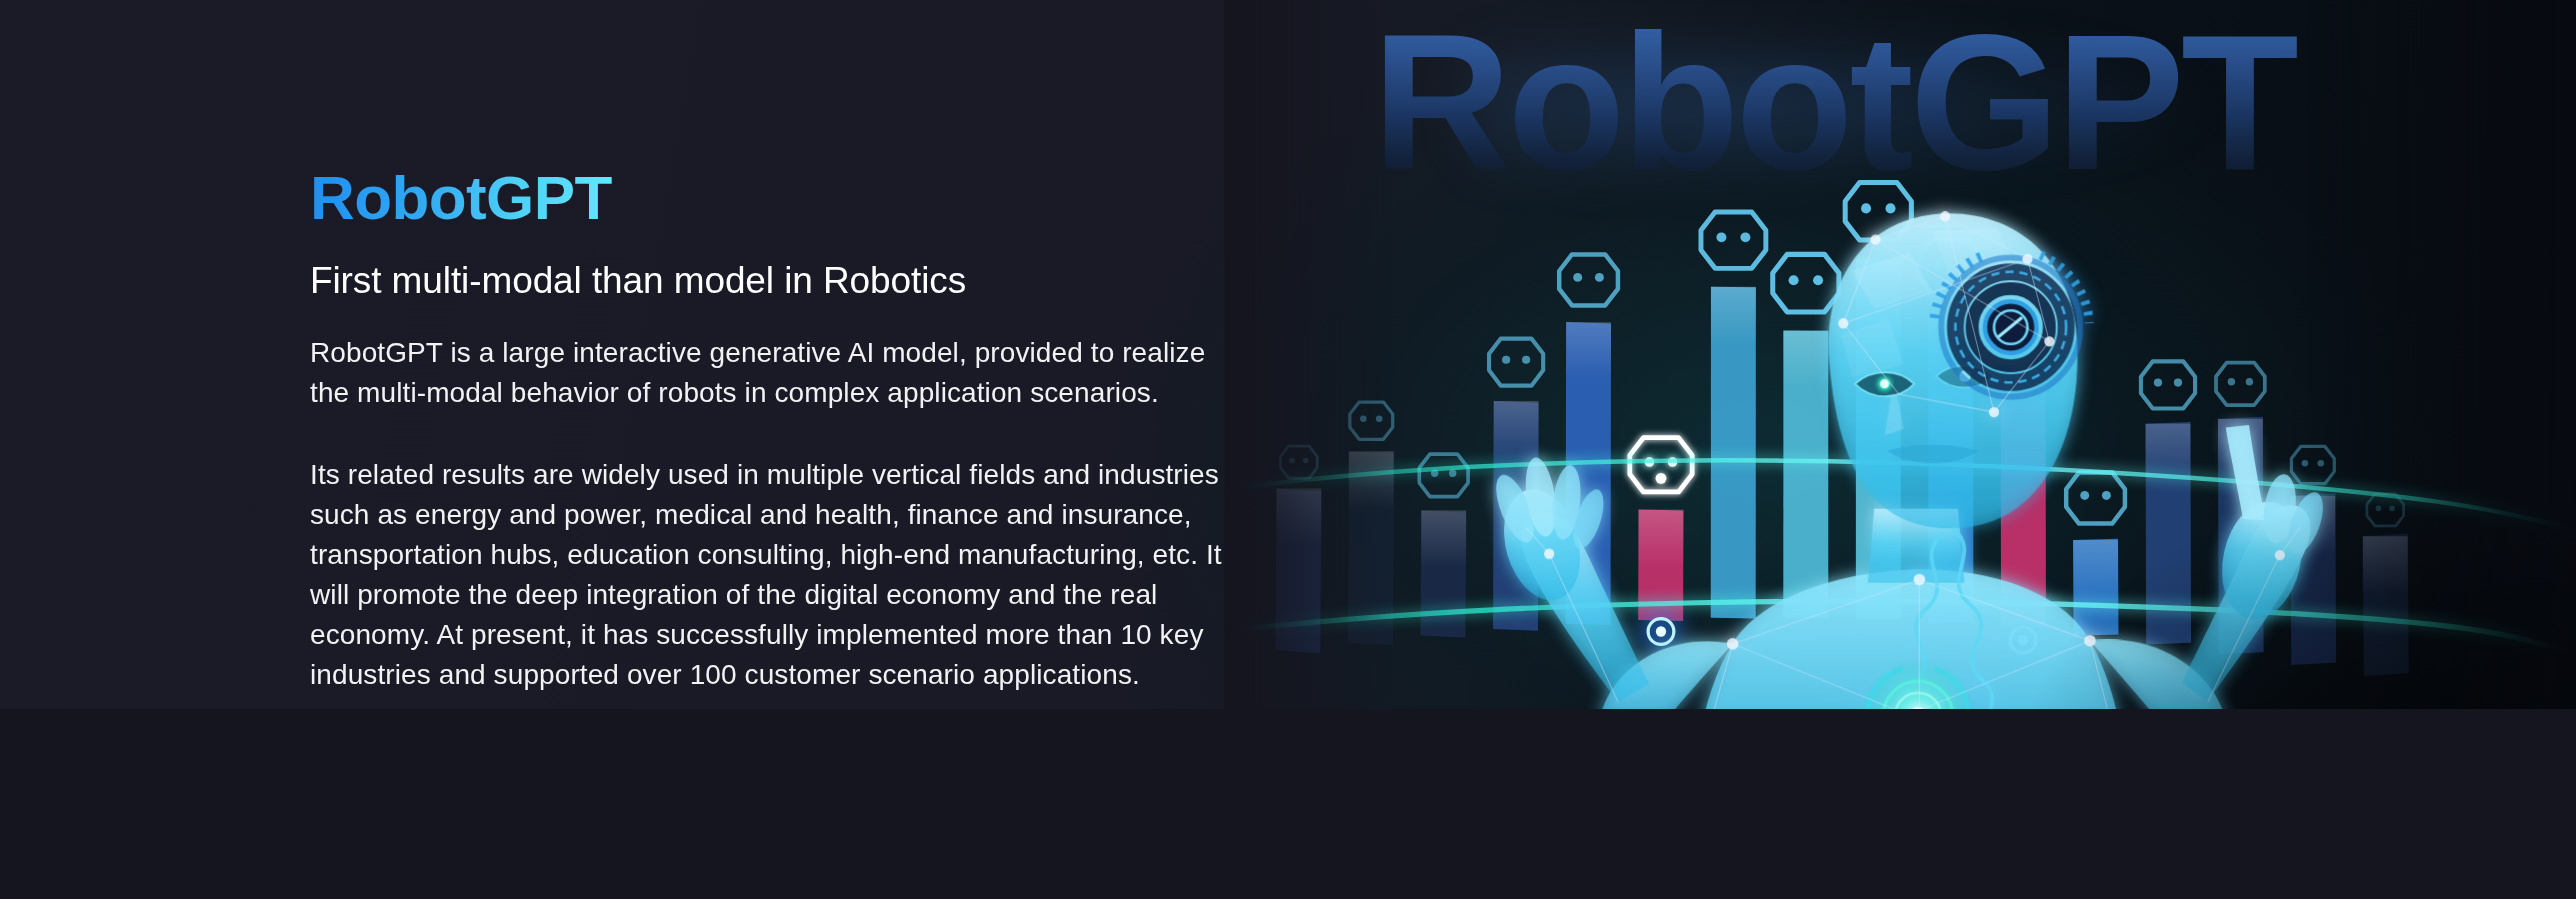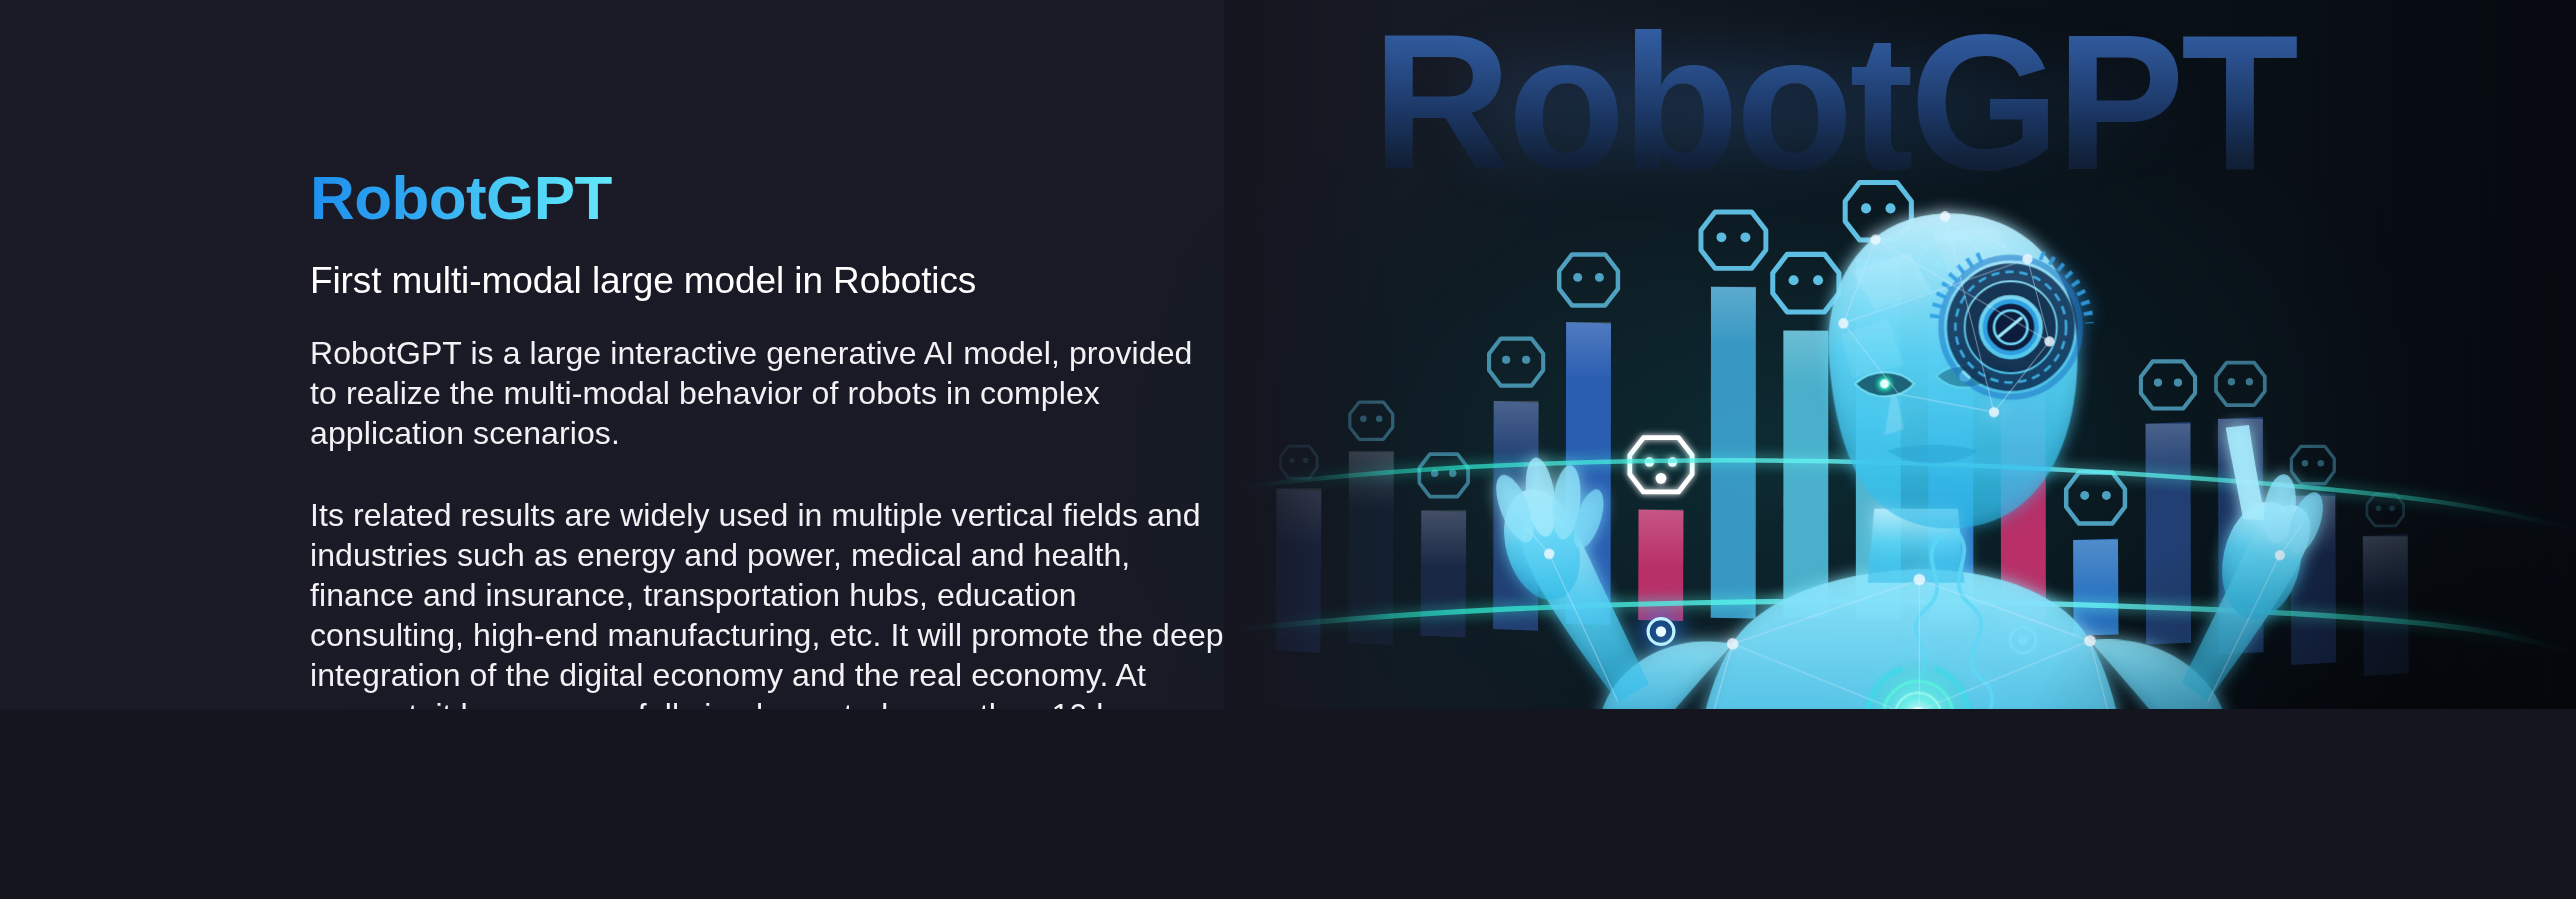--- a/index.html
+++ b/index.html
@@ -26,21 +26,21 @@
     background:linear-gradient(90deg,#1f8fee 0%,#32aaf2 38%,#4fd2f7 70%,#62e7fb 100%);
     -webkit-background-clip:text; background-clip:text;
     -webkit-text-fill-color:transparent; color:#33a8f0;
     display:inline-block;
   }
   .tagline {
     margin-top:28px; font-size:37px; font-weight:400; color:#ffffff;
     letter-spacing:-0.1px; line-height:1.15;
   }
   .para {
-    margin-top:30px; font-size:32px; line-height:40px; color:#f2f2f5;
+    margin-top:30px; font-size:28px; line-height:40px; color:#f2f2f5;
     letter-spacing:0.1px; max-width:914px;
   }
   .para + .para { margin-top:42px; }
 
   
   .art { position:absolute; left:1224px; top:0; width:1352px; height:899px; }
 
   .ghost-title {
     position:absolute; left:148px; top:6.4px; width:966px;
     font-size:193px; font-weight:bold; letter-spacing:-3.9px; line-height:1;
@@ -75,21 +75,21 @@
     z-index:25;
   }
 </style>
 </head>
 <body>
 
 <div class="hero">
 
   <div class="copy">
     <div class="brand">RobotGPT</div>
-    <div class="tagline">First multi-modal large model in Robotics</div>
+    <div class="tagline">First multi-modal than model in Robotics</div>
     <p class="para">RobotGPT is a large interactive generative AI model, provided to realize the multi-modal behavior of robots in complex application scenarios.</p>
     <p class="para">Its related results are widely used in multiple vertical fields and industries such as energy and power, medical and health, finance and insurance, transportation hubs, education consulting, high-end manufacturing, etc. It will promote the deep integration of the digital economy and the real economy. At present, it has successfully implemented more than 10 key industries and supported over 100 customer scenario applications.</p>
   </div>
 
   <div class="art">
 
     <div class="ghost-glow"></div>
     <div class="ghost-title">RobotGPT</div>
 
     <div class="chart-wrap">

